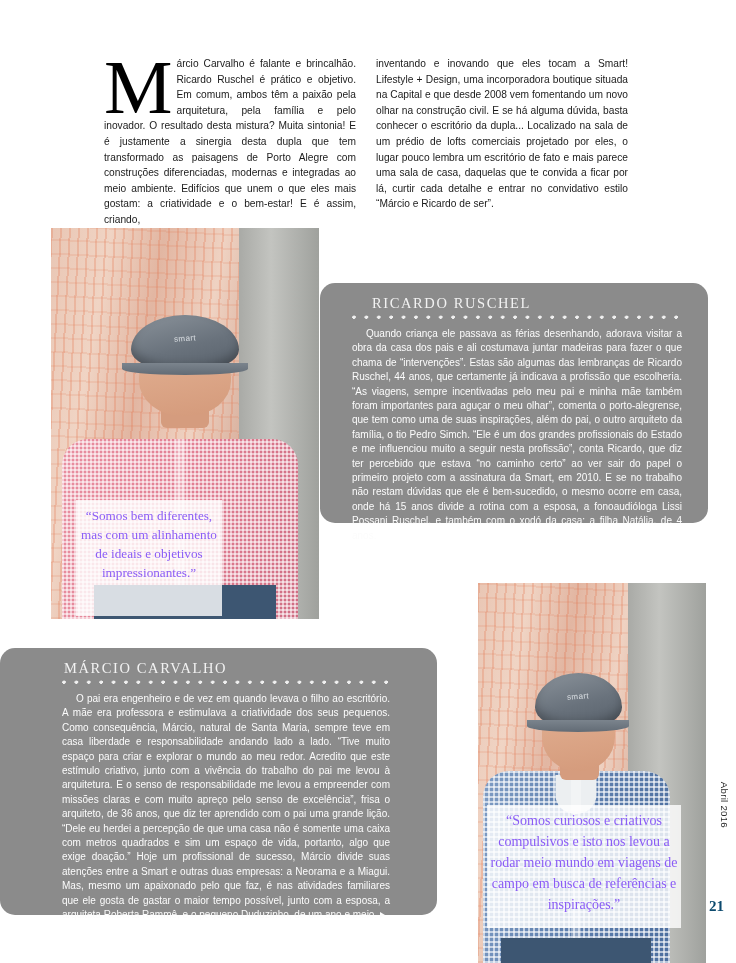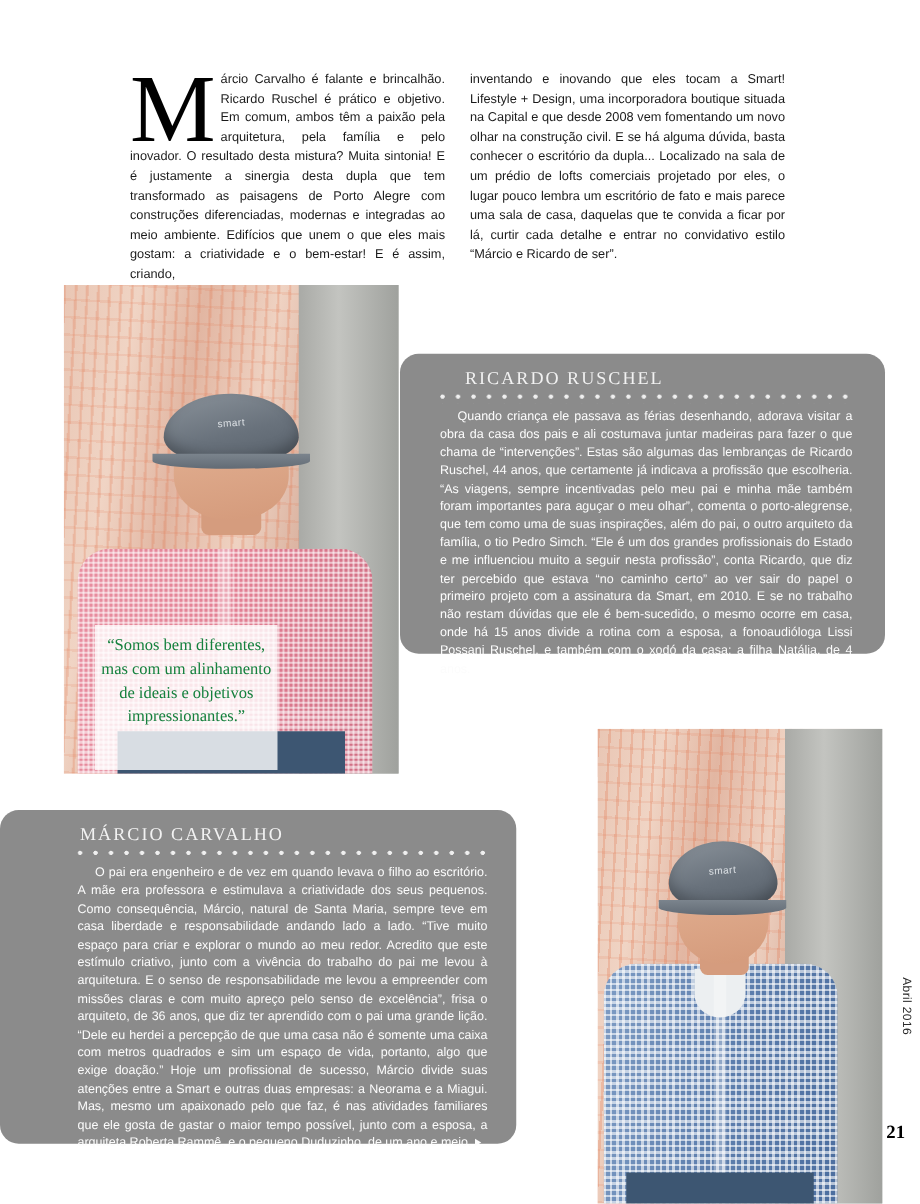--- a/index.html
+++ b/index.html
@@ -63,21 +63,21 @@
       linear-gradient(100deg,#7e9cc4,#5e7fae 50%,#4c6e9f);}
   .placket{position:absolute;top:0;bottom:0;left:50%;width:10px;transform:translateX(-50%);
     background:rgba(255,255,255,.30);}
   .tee{position:absolute;top:2%;left:50%;transform:translateX(-50%);width:22%;height:20%;
     background:#eceff1;border-radius:0 0 60% 60%;}
   .jeans{position:absolute;left:16%;right:16%;bottom:0;height:12%;background:#3d5672;}
 
   
   .panel{position:absolute;background:#8b8b8b;color:#ffffff;border-radius:15px;}
   .panel-ricardo{left:320px;top:283px;width:388px;height:240px;}
-  .panel-marcio{left:0px;top:648px;width:413px;height:267px;}
+  .panel-marcio{left:0px;top:648px;width:413px;height:267px;padding-left:24px;}
 
   .panel-title{
     font-family:"Liberation Serif", serif;
     font-size:14.5px;letter-spacing:1.6px;color:#f2f2f2;font-weight:400;
     white-space:nowrap;
   }
   .dotrule{height:8px;margin-top:3px;
     background-image:radial-gradient(circle at 2px 2.2px, #f0f0f0 1.55px, rgba(255,255,255,0) 1.9px);
     background-size:12.4px 8px;background-repeat:repeat-x;}
   .panel-body{
@@ -85,30 +85,30 @@
   }
   .panel-body p{margin:0;text-indent:14px;}
 
   .panel-ricardo .panel-inner{position:absolute;left:32px;top:12px;width:330px;}
   .panel-ricardo .panel-title{padding-left:20px;}
   .panel-marcio .panel-inner{position:absolute;left:62px;top:12px;width:328px;}
   .panel-marcio .panel-title{padding-left:2px;}
 
   
   .quote{position:absolute;background:rgba(255,255,255,.80);
-    font-family:"Liberation Serif", serif;color:#15803d;text-align:center;}
+    font-family:"Liberation Serif", serif;color:#8b5cf6;text-align:center;}
   .quote-1{left:76px;top:500px;width:146px;height:110px;font-size:13.2px;line-height:19px;padding-top:6px;}
   .quote-2{left:487px;top:805px;width:194px;height:118px;font-size:14px;line-height:21px;padding-top:5px;}
 
   
   .folio-date{position:absolute;right:6px;top:828px;
     transform:rotate(90deg);transform-origin:right top;
     font-size:9.6px;letter-spacing:.3px;color:#2a2a2a;white-space:nowrap;}
   .folio-num{position:absolute;right:12px;top:898px;
-    font-family:"Liberation Serif", serif;font-weight:700;font-size:15px;color:#000000;}
+    font-family:"Liberation Serif", serif;font-weight:700;font-size:15px;color:#0c4a6e;}
 
   .endmark{display:inline-block;width:0;height:0;vertical-align:middle;
     border-left:5px solid #fcfcfc;border-top:3.4px solid transparent;border-bottom:3.4px solid transparent;
     margin-left:3px;}
 </style>
 </head>
 <body>
 
 <div class="page">
 
@@ -168,17 +168,18 @@
       </div>
       <div class="neck" style="left:36%;width:17%;top:20%;height:13%;border-radius:6px;"></div>
       <div class="head" style="left:28%;width:32%;top:4%;height:26%;"></div>
       <div class="helmet" style="left:25%;width:38%;top:-6%;height:20%;">
         <span class="helmet-logo">smart</span>
       </div>
       <div class="jeans" style="left:10%;right:24%;height:9%;"></div>
     </div>
   </div>
 
+  <div class="quote quote-2">“Somos curiosos e criativos compulsivos e isto nos levou a rodar meio mundo em viagens de campo em busca de referências e inspirações.”</div>
 
   <div class="folio-date">Abril 2016</div>
   <div class="folio-num">21</div>
 
 </div>
 
 </body></html>

